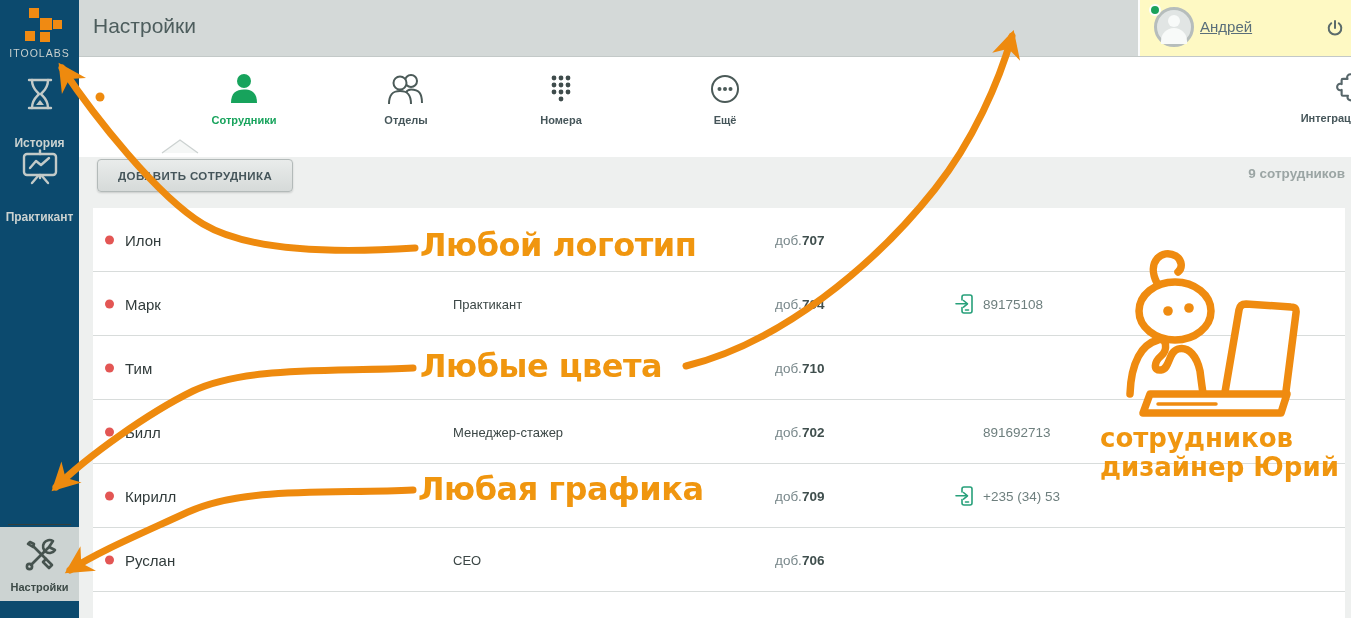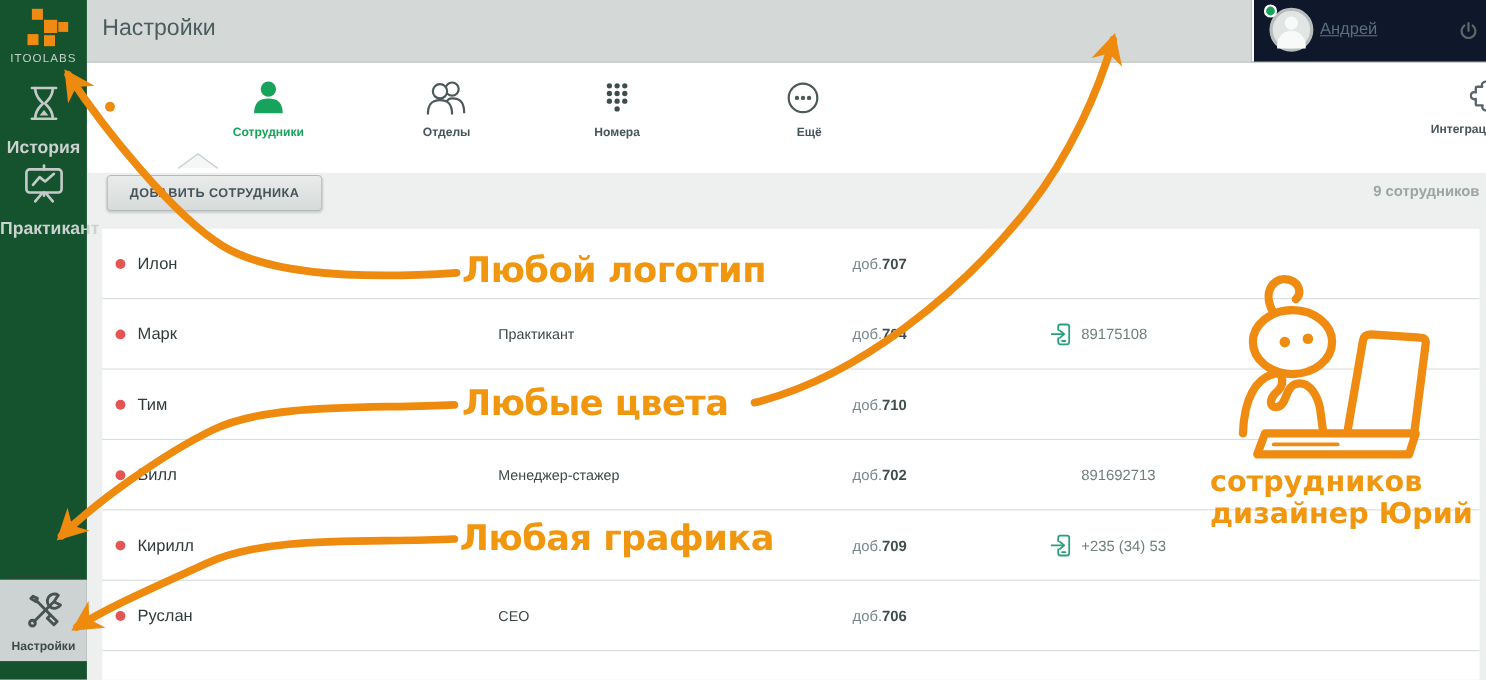--- a/index.html
+++ b/index.html
@@ -1,32 +1,32 @@
 <!DOCTYPE html>
 <html><head>
 <meta charset="utf-8">
 <style>
   * { margin:0; padding:0; box-sizing:border-box; }
   html,body { width:1351px; height:618px; overflow:hidden; font-family:"Liberation Sans",sans-serif; background:#eef0ef; position:relative; }
 
   
-  .sidebar { position:absolute; left:0; top:0; width:79px; height:618px; background:#14532d; z-index:4; }
+  .sidebar { position:absolute; left:0; top:0; width:79px; height:618px; background:#0c4a6e; z-index:4; }
   .logo { position:absolute; left:0; top:6px; width:79px; height:52px; cursor:pointer; }
   .logo .sq { position:absolute; background:#f08a12; }
   .logo-text { position:absolute; left:0; top:41px; width:79px; text-align:center; font-size:10.5px; letter-spacing:1px; color:#c9d0ce; }
   .side-item { position:absolute; left:0; width:79px; text-align:center; color:#cbd2d0; cursor:pointer; }
-  .side-item .lbl { display:block; font-size:16px; font-weight:bold; margin-top:9px; }
+  .side-item .lbl { display:block; font-size:12px; font-weight:bold; margin-top:20px; }
   .side-divider { position:absolute; left:8px; top:524px; width:63px; height:1px; background:#353f3b; }
   .side-settings { position:absolute; left:0; top:527px; width:79px; height:74px; background:#ccd3d2; text-align:center; cursor:pointer; }
   .side-settings .lbl { display:block; font-size:11px; font-weight:bold; color:#3d4a47; margin-top:2px; }
 
   
   .header { position:absolute; left:79px; top:0; width:1272px; height:57px; background:#d4d9d8; border-bottom:1px solid #c3c9c8; z-index:3; }
   .header-title { position:absolute; left:14px; top:14px; font-size:21px; color:#4d5d5d; }
-  .header-right { position:absolute; right:0; top:0; width:213px; height:56px; background:#0f172a; border-left:2px solid #fbfcfc; }
+  .header-right { position:absolute; right:0; top:0; width:213px; height:56px; background:#fef9c3; border-left:2px solid #fbfcfc; }
   .avatar { position:absolute; left:14px; top:7px; width:40px; height:40px; border-radius:50%; background:#e1e5e4; border:3px solid #b6bdbc; cursor:pointer; }
   .avatar .a-head { position:absolute; left:11px; top:5px; width:12px; height:12px; border-radius:50%; background:#f8faf9; }
   .avatar .a-body { position:absolute; left:4px; top:18px; width:26px; height:16px; border-radius:13px 13px 0 0; background:#f8faf9; }
   .status-dot { position:absolute; left:9px; top:4px; width:12px; height:12px; border-radius:50%; background:#1aa25b; border:2px solid #fdfefd; z-index:2; }
   .user-name { position:absolute; left:60px; top:18px; font-size:15px; color:#5a6f7a; text-decoration:underline; cursor:pointer; }
   .power { position:absolute; right:7px; top:19px; width:18px; height:18px; cursor:pointer; }
 
   
   .tabbar { position:absolute; left:79px; top:57px; width:1272px; height:100px; background:#ffffff; z-index:2; }
   .tab { position:absolute; top:15px; width:120px; text-align:center; cursor:pointer; }
@@ -167,21 +167,21 @@
           <circle cx="24" cy="13" r="2.4"></circle>
         <circle cx="10" cy="20" r="2.4"></circle>
           <circle cx="17" cy="20" r="2.4"></circle>
           <circle cx="24" cy="20" r="2.4"></circle>
         <circle cx="17" cy="27" r="2.4"></circle>
       </svg>
     </span>
     <span class="tlbl">Номера</span>
   </div>
 
-  <div class="tab" style="left:548px;text-align:right;">
+  <div class="tab" style="left:586px;">
     <span class="ticon">
       <svg width="34" height="34" viewBox="0 0 34 34" fill="none">
         <circle cx="17" cy="17" r="13" stroke="#4b5a58" stroke-width="2"></circle>
         <circle cx="11.5" cy="17" r="2" fill="#4b5a58"></circle>
           <circle cx="17" cy="17" r="2" fill="#4b5a58"></circle>
           <circle cx="22.5" cy="17" r="2" fill="#4b5a58"></circle>
       </svg>
     </span>
     <span class="tlbl">Ещё</span>
   </div>

